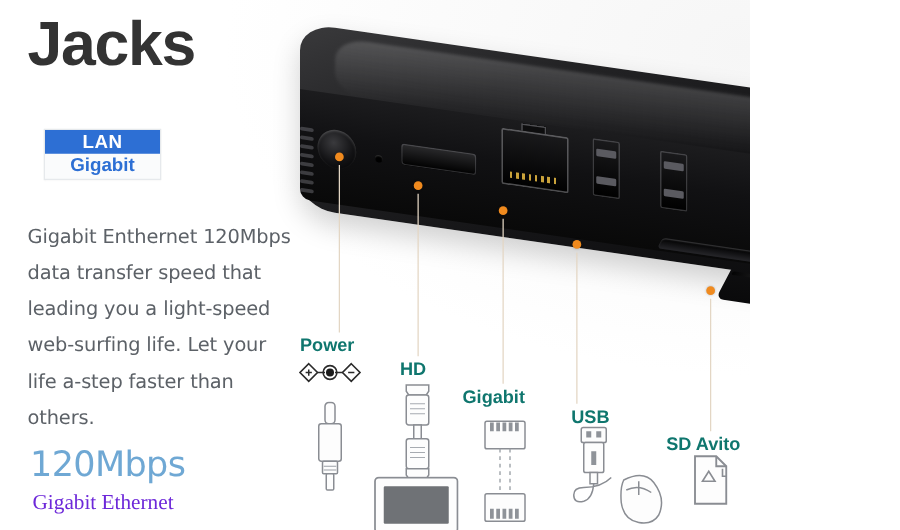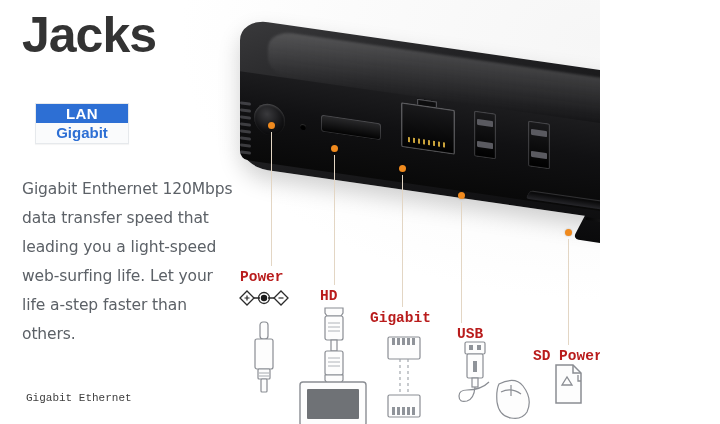--- a/index.html
+++ b/index.html
@@ -81,23 +81,23 @@
     font-size: 28px;
     color: #6fa8d4;
     font-family: "DejaVu Sans", sans-serif;
     letter-spacing: -0.5px;
     line-height: 1;
   }
   .stat-caption {
     position: absolute;
     left: 26px;
     top: 392px;
-    font-size: 11px;
-    color: #404040;
-    font-family: Liberation Mono, monospace;
+    font-size: 17px;
+    color: #6d28d9;
+    font-family: Liberation Serif, serif;
   }
 
   
   .device-stage {
     position: absolute;
     left: 228px;
     top: 0px;
     width: 492px;
     height: 300px;
   }
@@ -268,22 +268,22 @@
     border-radius: 50%;
     background: #f08a1e;
     box-shadow: 0 0 2px rgba(0,0,0,0.25);
   }
 
   
   .plabel {
     position: absolute;
     font-size: 14.5px;
     font-weight: bold;
-    color: #b91c1c;
-    font-family: Liberation Mono, monospace;
+    color: #0f766e;
+    font-family: Liberation Sans, sans-serif;
     white-space: nowrap;
   }
 
   
   .icon-wrap { position: absolute; }
 
   
   .watermark {
     position: absolute;
     left: 620px;
@@ -311,20 +311,21 @@
 
   <div class="headline">Jacks</div>
 
   <div class="badge">
     <div class="badge-top">LAN</div>
     <div class="badge-bottom">Gigabit</div>
   </div>
 
   <div class="body-copy">Gigabit Enthernet 120Mbps data transfer speed that leading you a light-speed web-surfing life. Let your life a-step faster than others.</div>
 
+  <div class="stat-number">120Mbps</div>
   <div class="stat-caption">Gigabit Ethernet</div>
 
   <div class="device-stage">
 
     <div class="dev-top"></div>
     <div class="dev-top-gloss"></div>
 
     <div class="dev-side">
       <div class="fins">
         <div class="fin" style="left:18px;  top:24px;  width:96px;"></div>
@@ -379,21 +380,21 @@
   <div class="leader" style="left:461px; top:202px; height:121px;"></div>
   <div class="dot" style="left:458px; top:192px;"></div>
 
   <div class="leader" style="left:568px; top:239px; height:106px;"></div>
   <div class="dot" style="left:565px; top:229px;"></div>
 
   <div class="plabel" style="left:240px; top:269px;">Power</div>
   <div class="plabel" style="left:320px; top:288px;">HD</div>
   <div class="plabel" style="left:370px; top:310px;">Gigabit</div>
   <div class="plabel" style="left:457px; top:326px;">USB</div>
-  <div class="plabel" style="left:533px; top:348px;">SD Power</div>
+  <div class="plabel" style="left:533px; top:348px;">SD Avito</div>
 
   <div class="icon-wrap" style="left:238px; top:289px;">
     <svg width="52" height="18" viewBox="0 0 52 18">
       <g fill="none" stroke="#2b2b2b" stroke-width="1.3">
         <path d="M9 2 L16 9 L9 16 L2 9 Z"></path>
         <path d="M43 2 L50 9 L43 16 L36 9 Z"></path>
         <path d="M16 9 L22 9 M30 9 L36 9"></path>
         <path d="M6.5 9 H11.5 M9 6.5 V11.5" stroke-width="1.2"></path>
         <path d="M40.5 9 H45.5" stroke-width="1.2"></path>
       </g>

